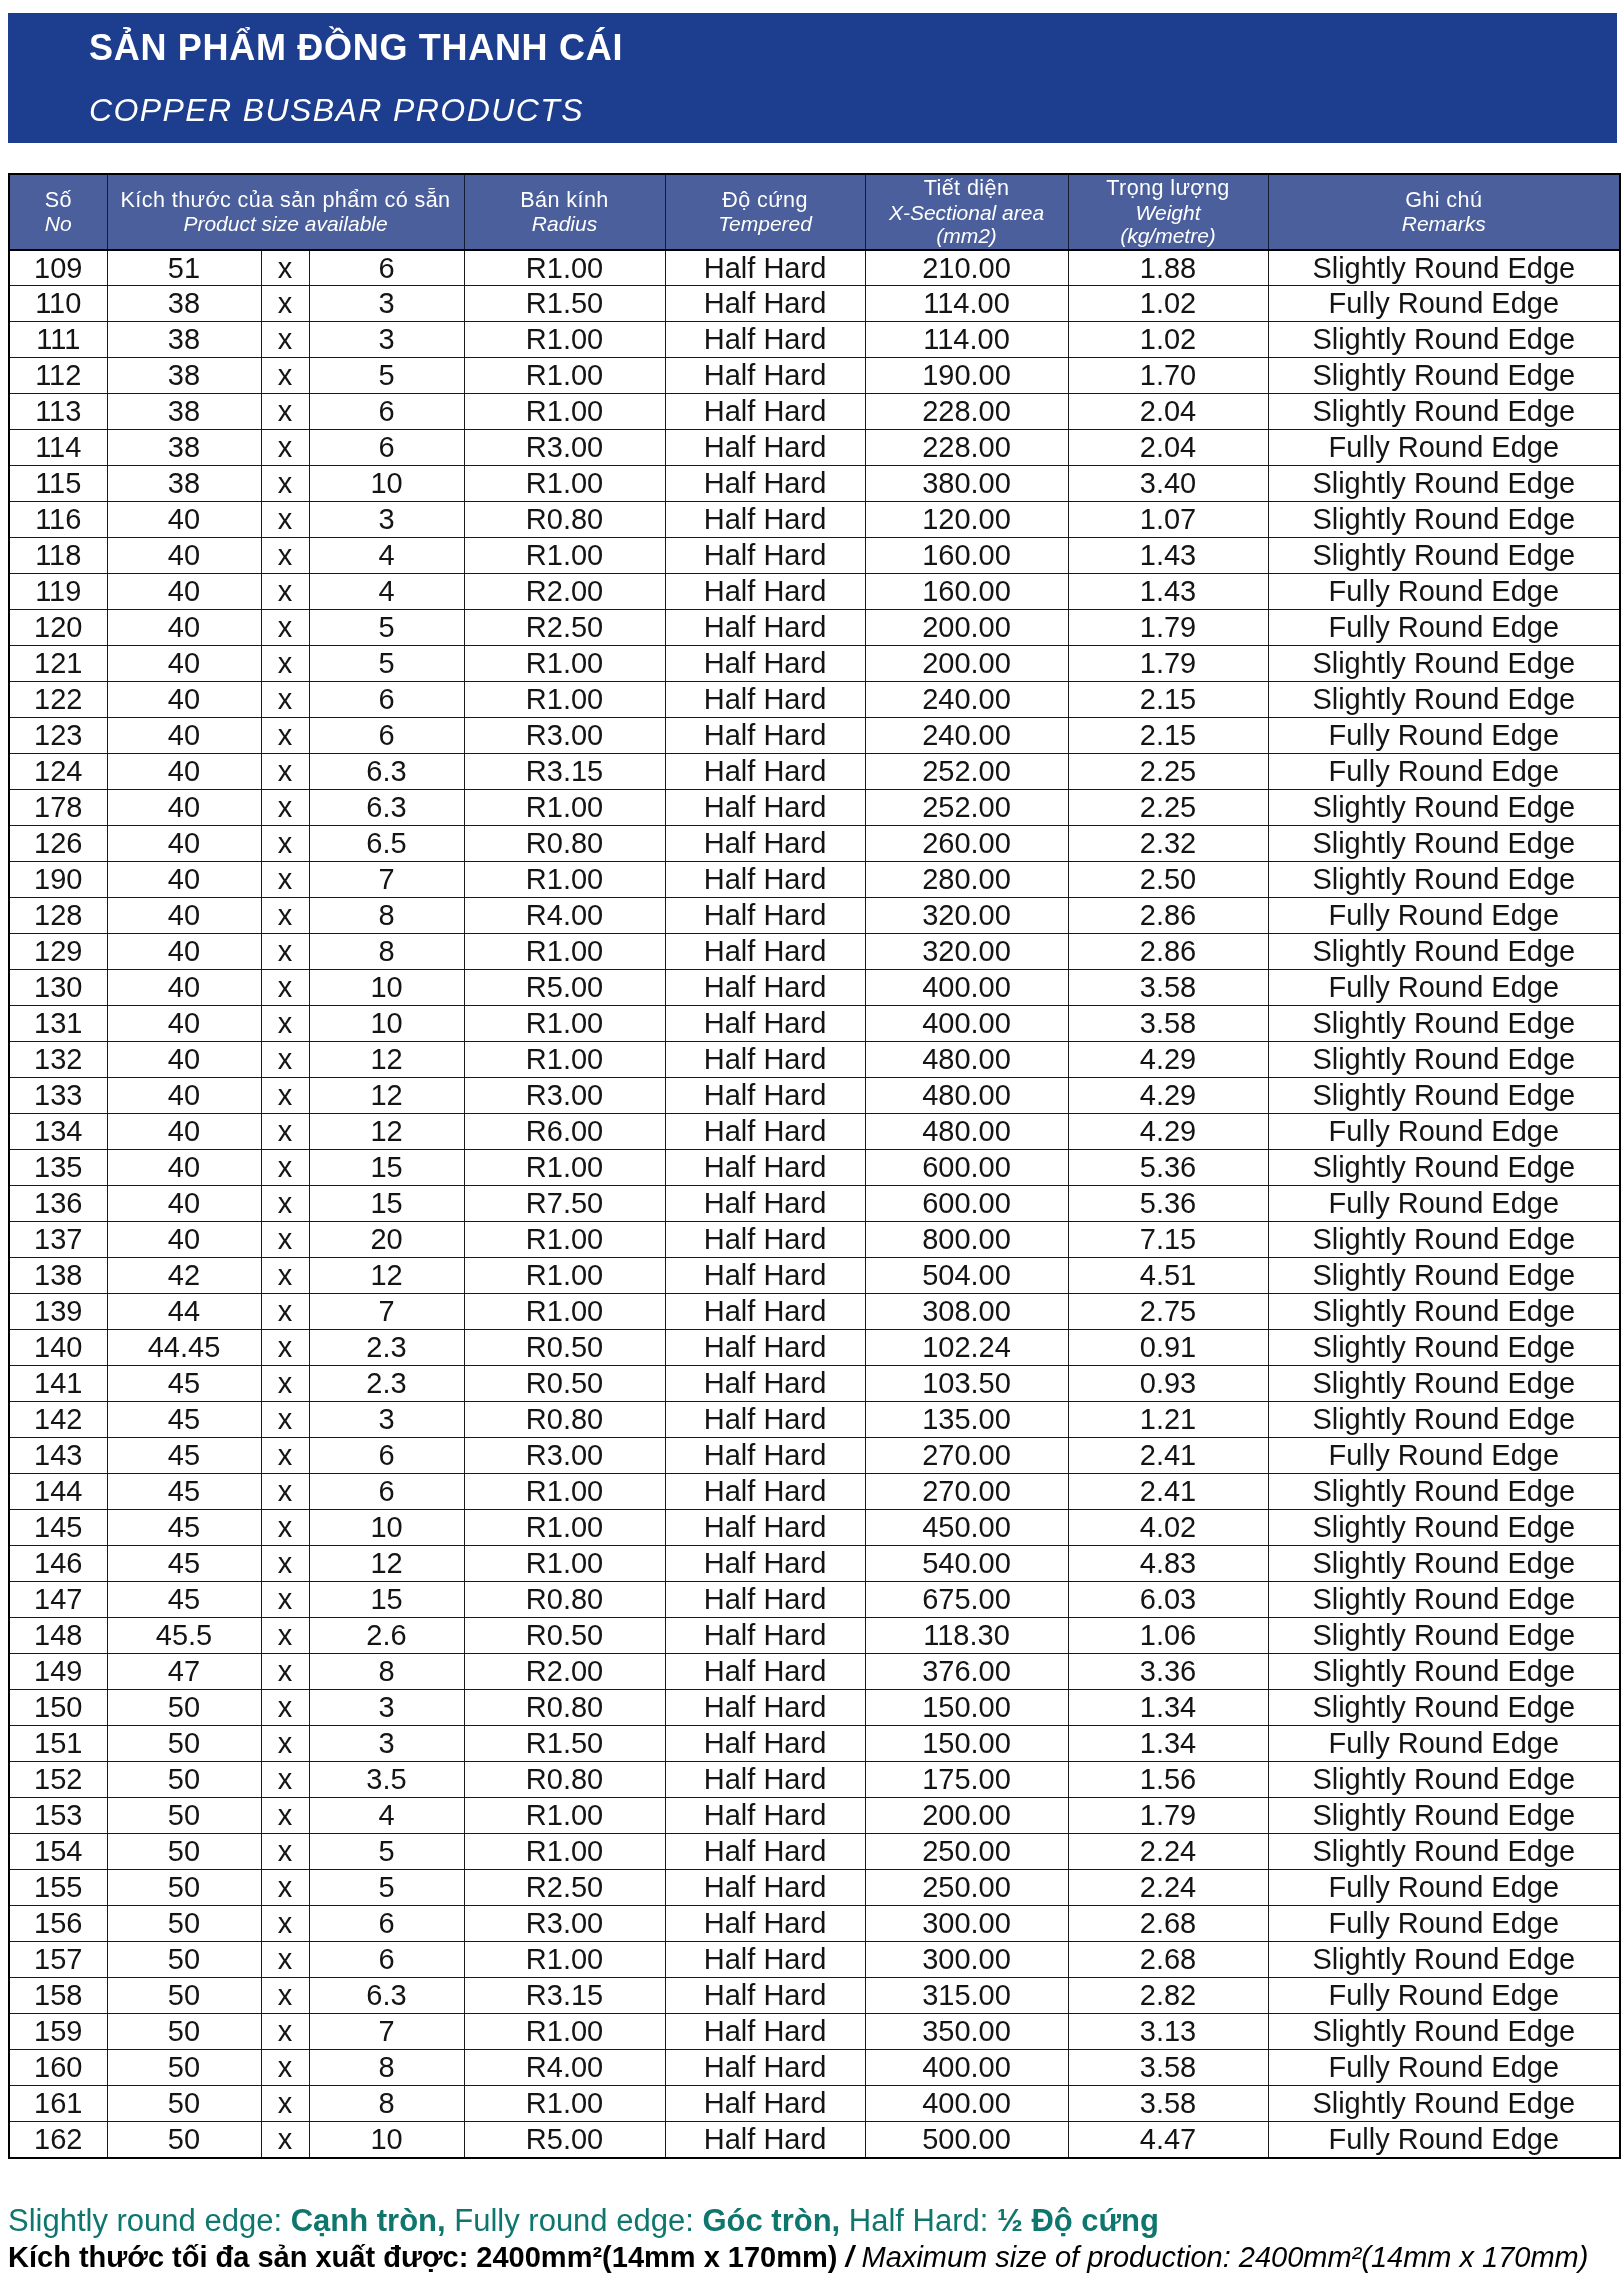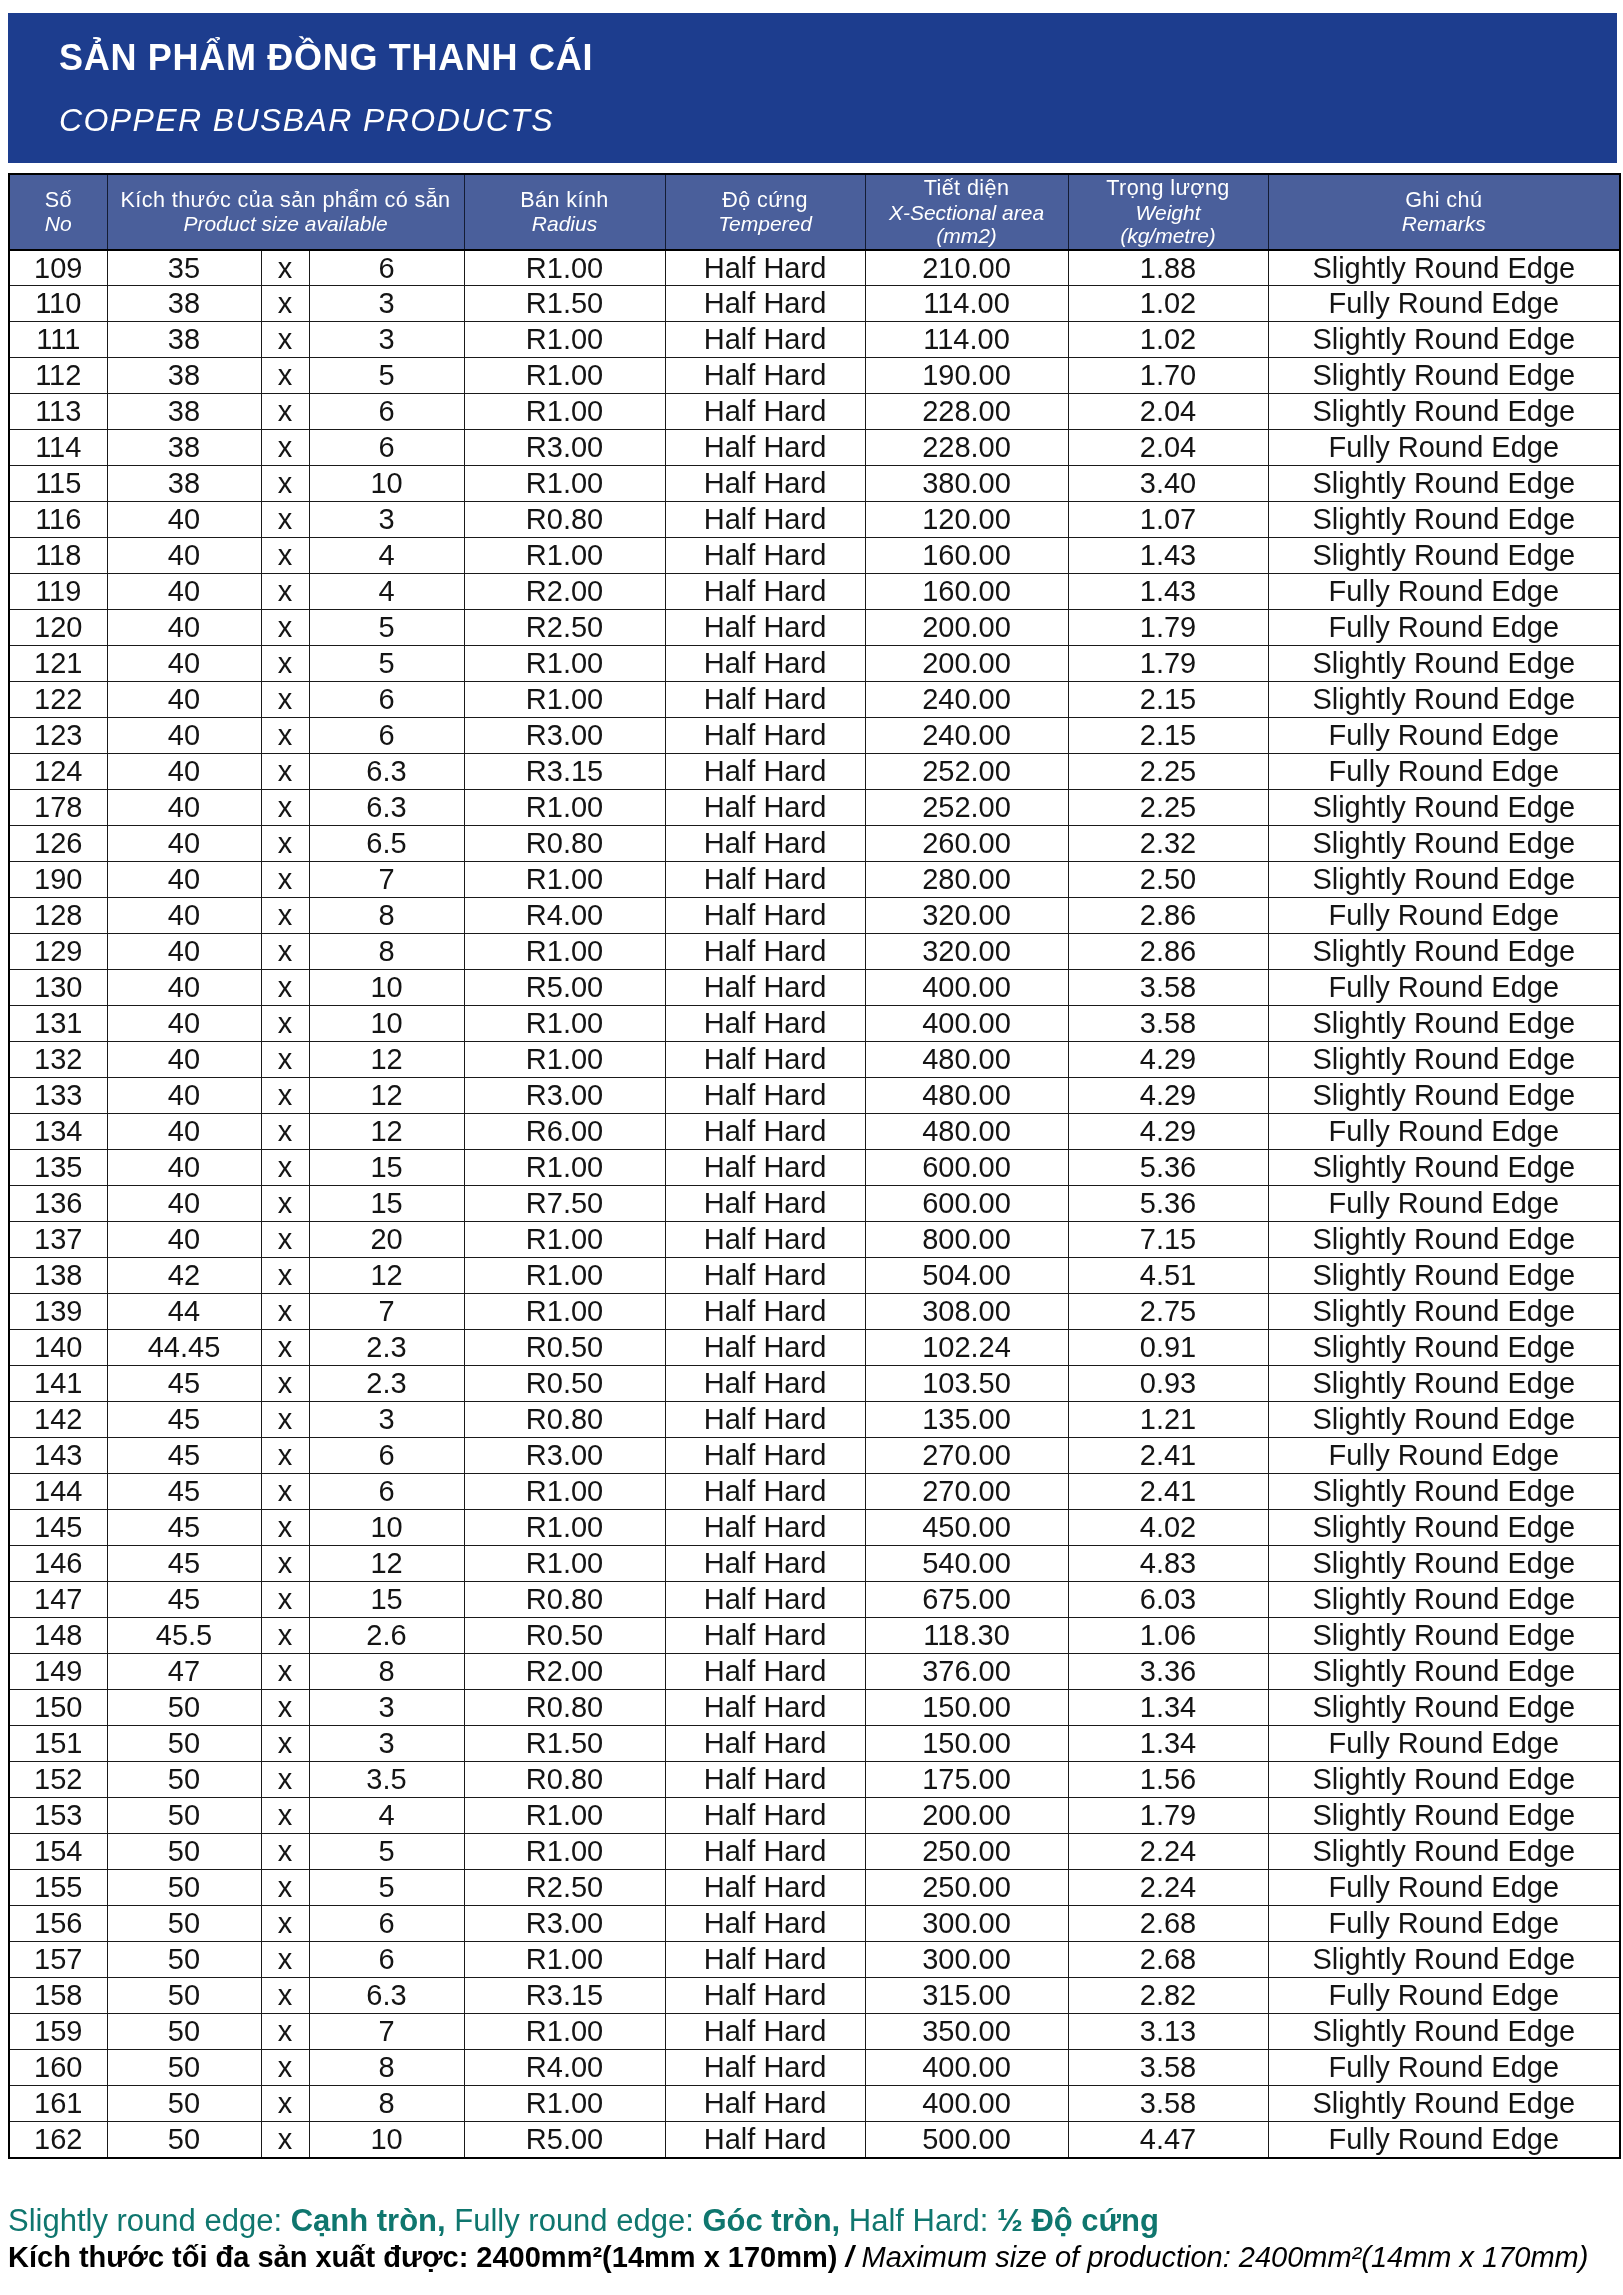--- a/index.html
+++ b/index.html
@@ -7,25 +7,25 @@
   body {
     width: 1624px; height: 2295px;
     position: relative;
     font-family: "Liberation Sans", sans-serif;
     color: #111;
   }
 
   
   .banner {
     position: absolute; left: 8px; top: 13px;
-    width: 1609px; height: 150px;
+    width: 1609px; height: 130px;
     background: var(--banner-bg, #1d3d8e);
     color: #fff;
     display: flex; flex-direction: column; justify-content: center;
-    padding-left: 51px; gap: 23px;
+    padding-left: 81px; gap: 23px;
   }
   .banner-title {
     font-weight: bold; font-size: 36px; letter-spacing: 0.7px;
   }
   .banner-sub {
     font-style: italic; font-size: 32px; letter-spacing: 1.4px;
   }
 
   
   table.products {
@@ -122,21 +122,21 @@
       </th>
       <th>
         <div class="h-vi">Ghi chú</div>
         <div class="h-en">Remarks</div>
       </th>
     </tr>
   </thead>
   <tbody>
       <tr>
         <td>109</td>
-        <td>35</td>
+        <td>51</td>
         <td>x</td>
         <td>6</td>
         <td>R1.00</td>
         <td>Half Hard</td>
         <td>210.00</td>
         <td>1.88</td>
         <td>Slightly Round Edge</td>
       </tr>
       <tr>
         <td>110</td>

